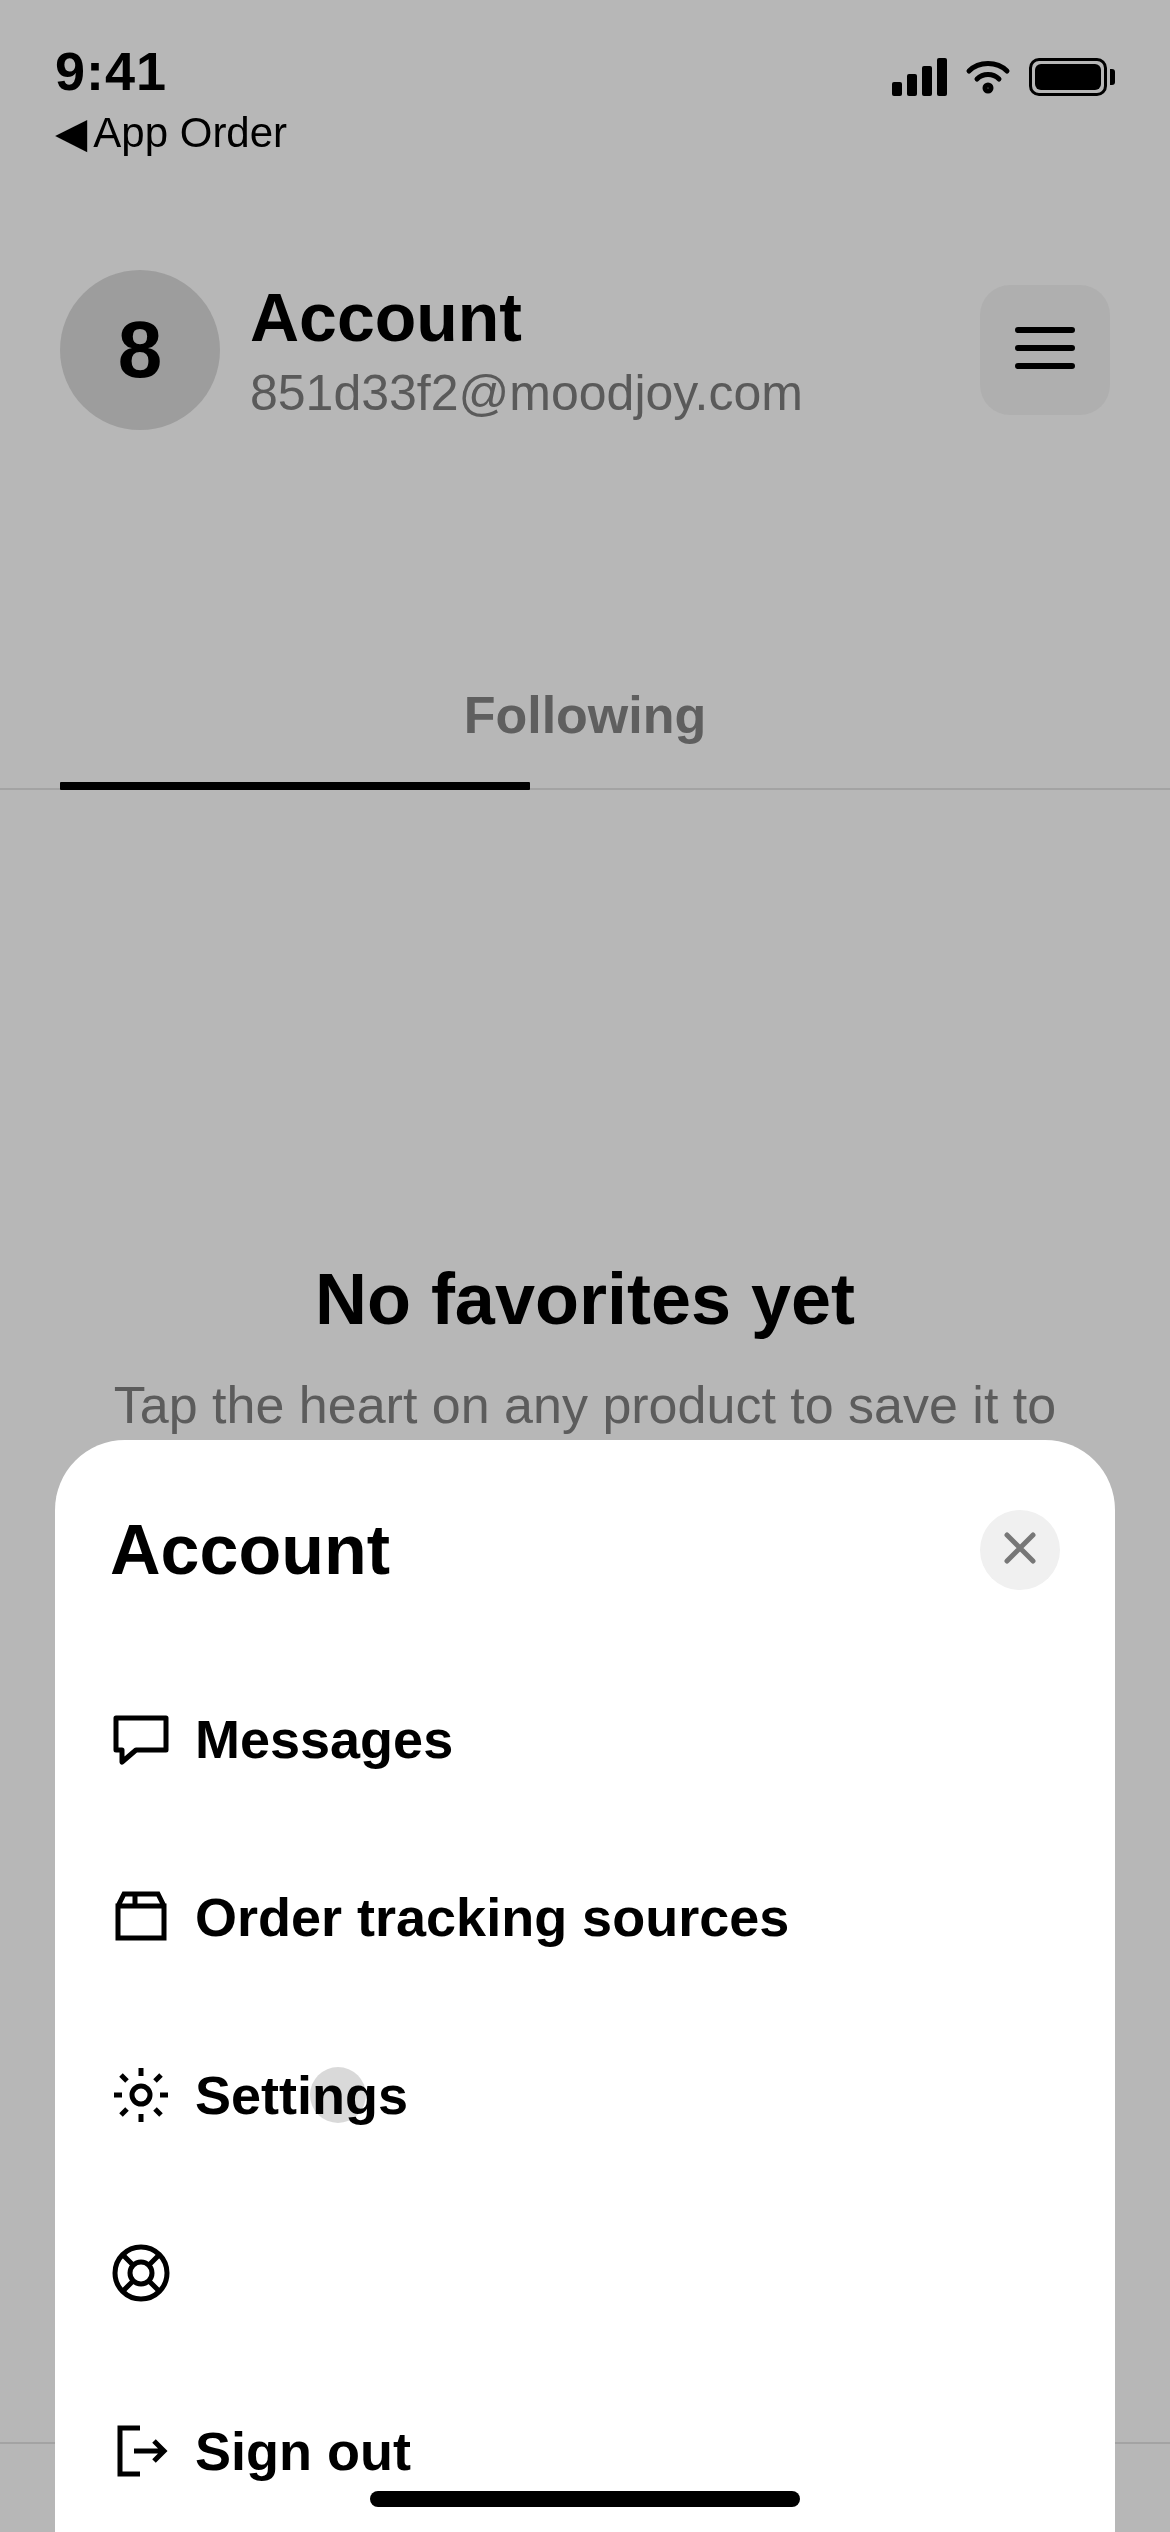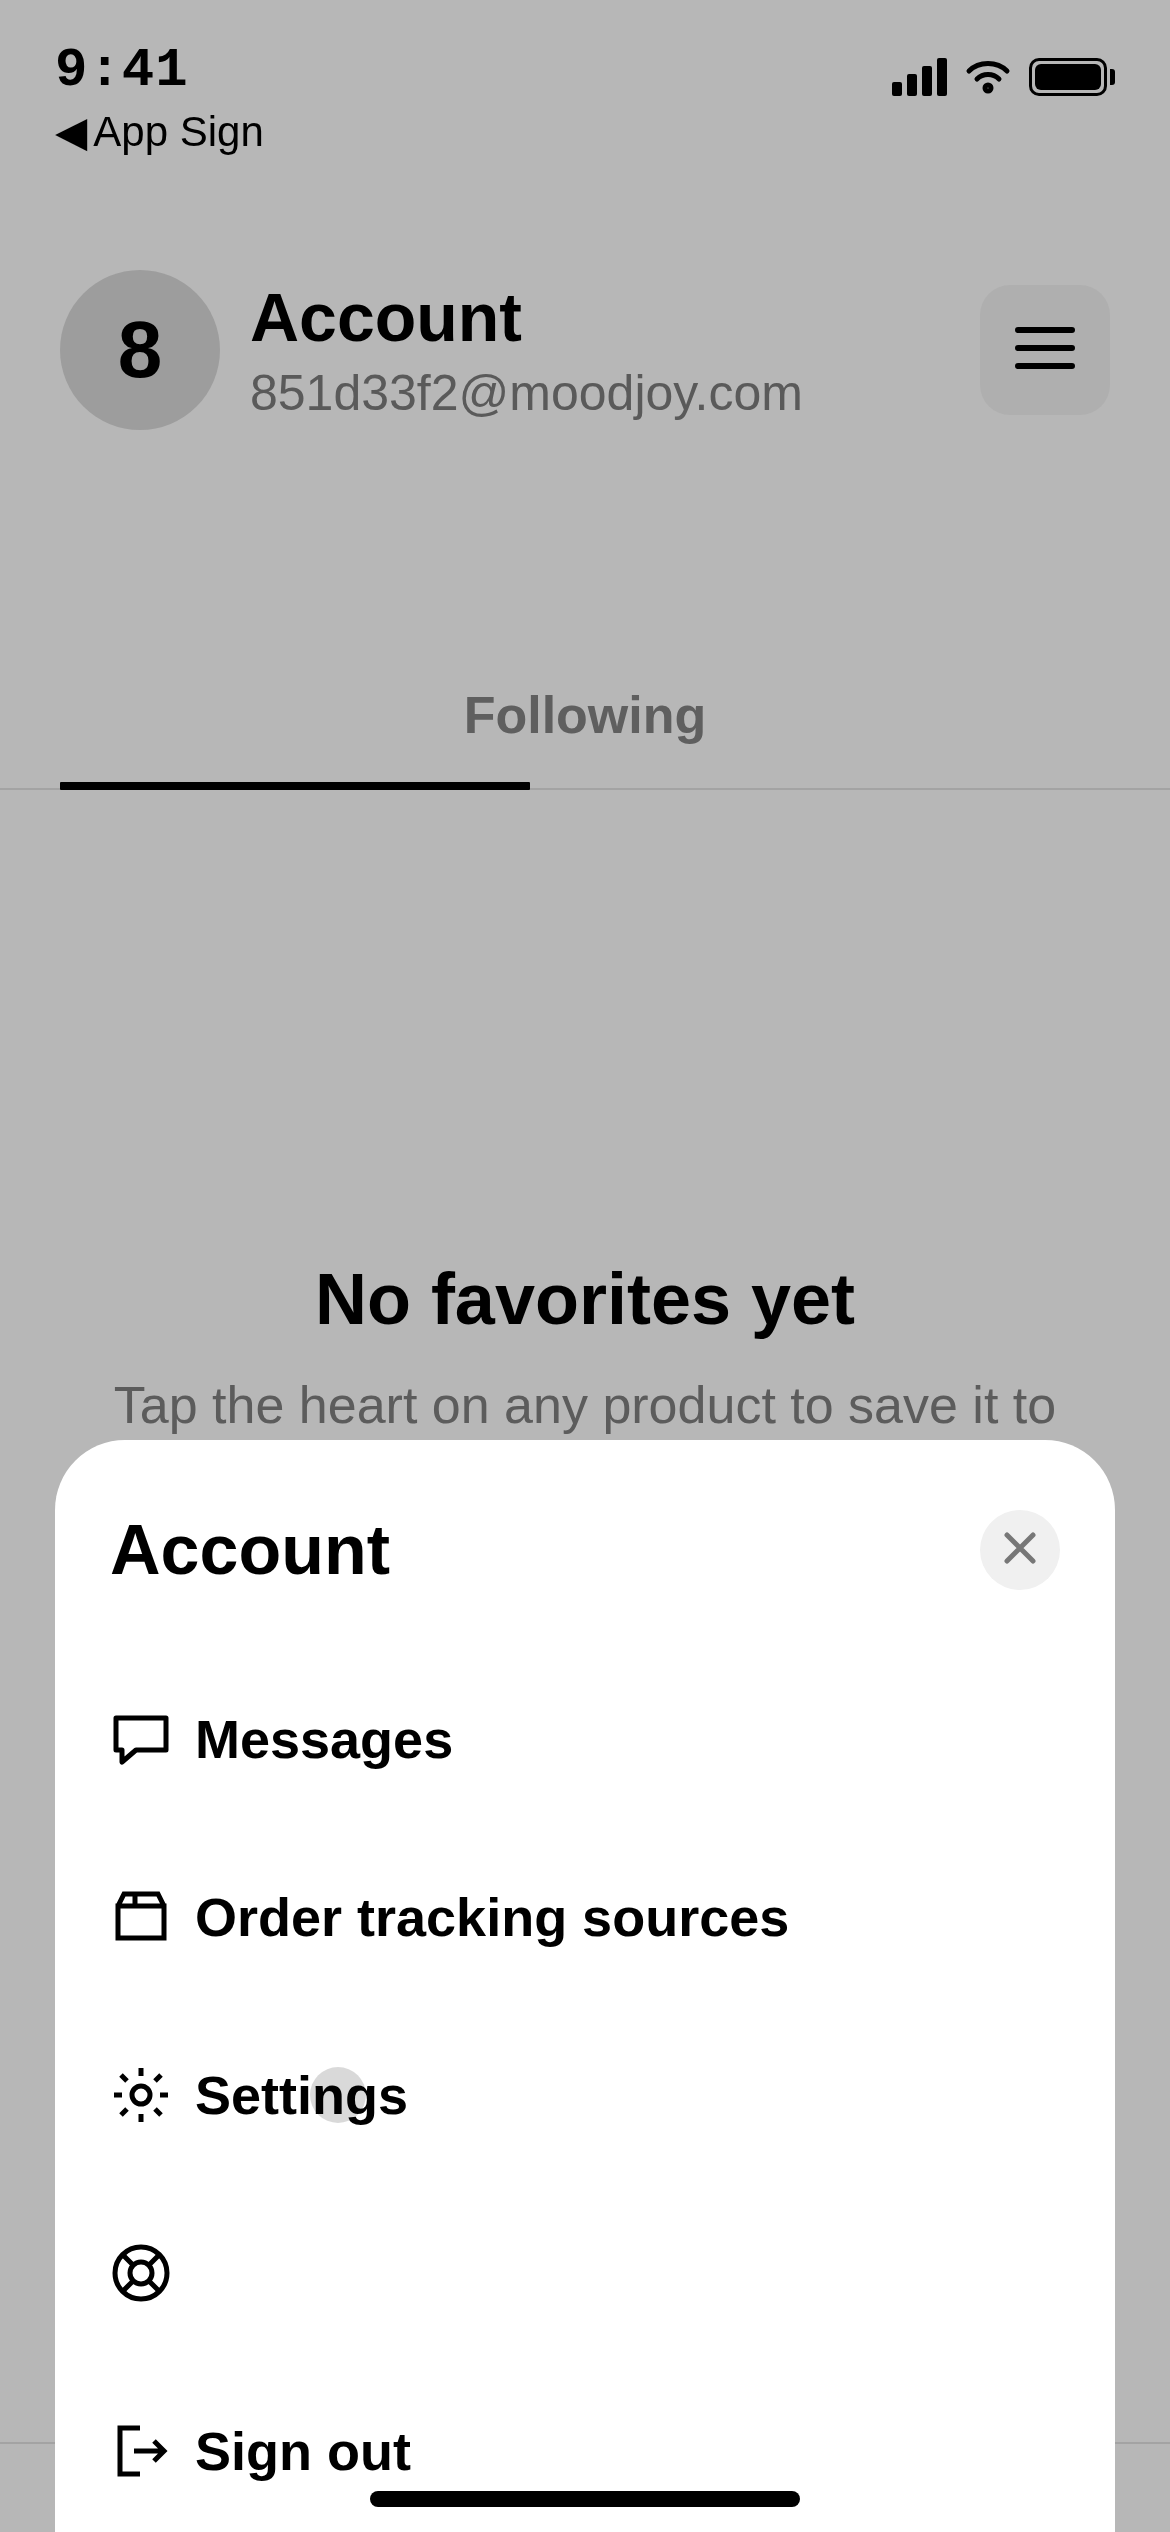--- a/index.html
+++ b/index.html
@@ -14,21 +14,21 @@
     }
 
     
     .status-bar {
       position: absolute; top: 0; left: 0; right: 0;
       height: 140px;
       padding: 40px 55px 0 55px;
       display: flex; justify-content: space-between; align-items: flex-start;
     }
     .status-left { display: flex; flex-direction: column; }
-    .status-time { font-size: 54px; font-weight: 700; letter-spacing: 1px; color:#000;font-family:Liberation Mono, monospace; }
+    .status-time { font-size: 54px; font-weight: 700; letter-spacing: 1px; color:#000; }
     .back-appstore { display: flex; align-items: center; gap: 6px; font-size: 42px; color:#000; margin-top: 6px;}
     .back-caret { font-size: 42px; }
     .status-right { display: flex; align-items: center; gap: 18px; margin-top: 18px; }
     .signal-bars { display: flex; align-items: flex-end; gap: 5px; }
     .signal-bars span { width: 10px; background:#000; border-radius: 2px; display:block;}
     .signal-bars span:nth-child(1){height:14px;}
     .signal-bars span:nth-child(2){height:22px;}
     .signal-bars span:nth-child(3){height:30px;}
     .signal-bars span:nth-child(4){height:38px;}
     .wifi-icon svg { width: 46px; height: 38px; display:block;}
@@ -130,21 +130,21 @@
     }
   </style>
 </head>
 <body>
 
 <div class="status-bar">
   <div class="status-left">
     <div class="status-time">9:41</div>
     <div class="back-appstore">
       <span class="back-caret">◀</span>
-      <span>App Sign</span>
+      <span>App Order</span>
     </div>
   </div>
   <div class="status-right">
     <div class="signal-bars">
       <span></span>
         <span></span>
         <span></span>
         <span></span>
     </div>
     <div class="wifi-icon">

